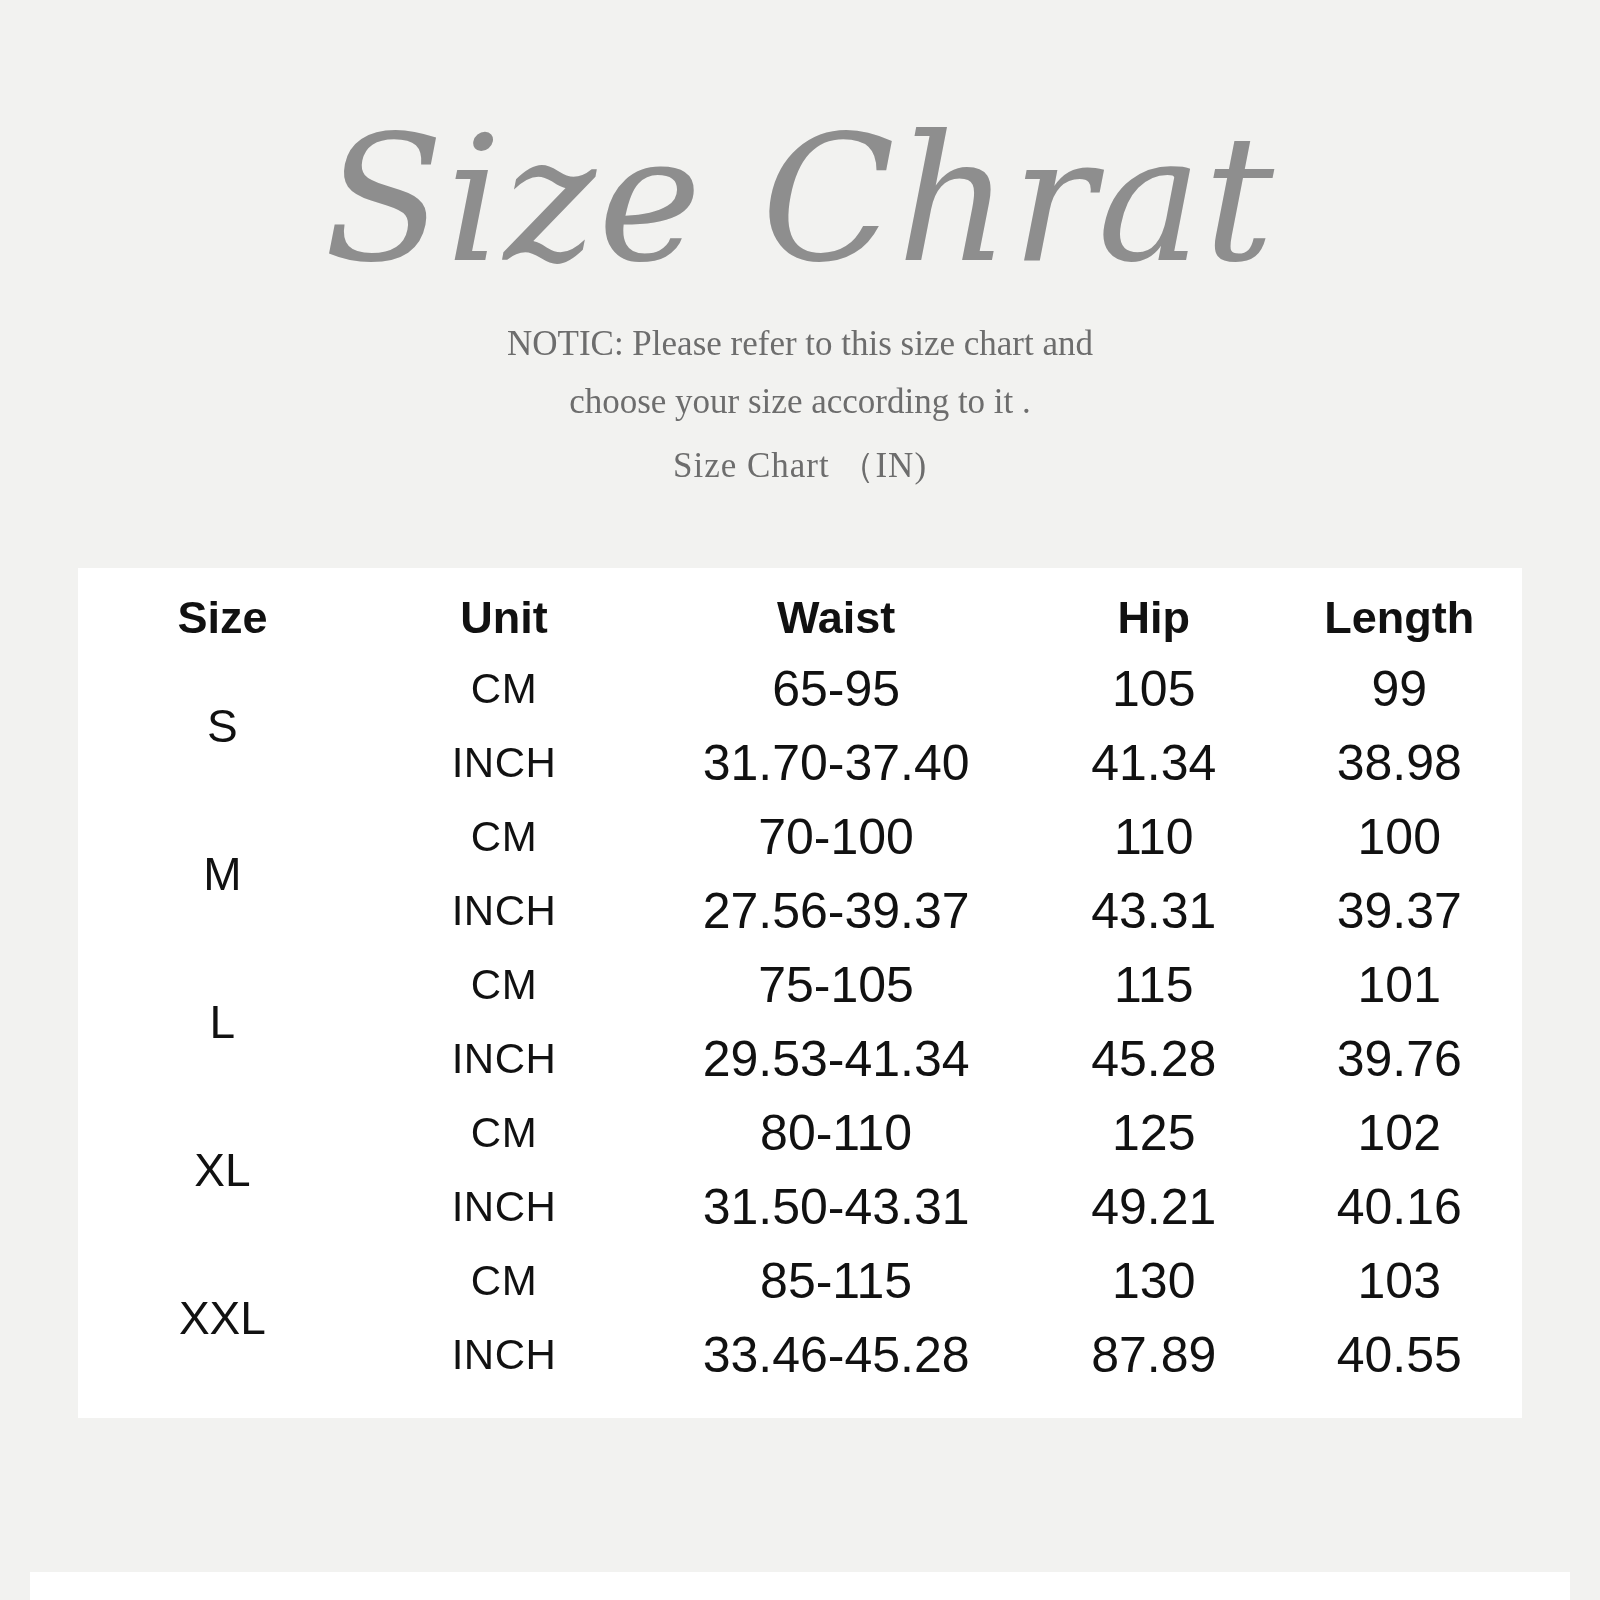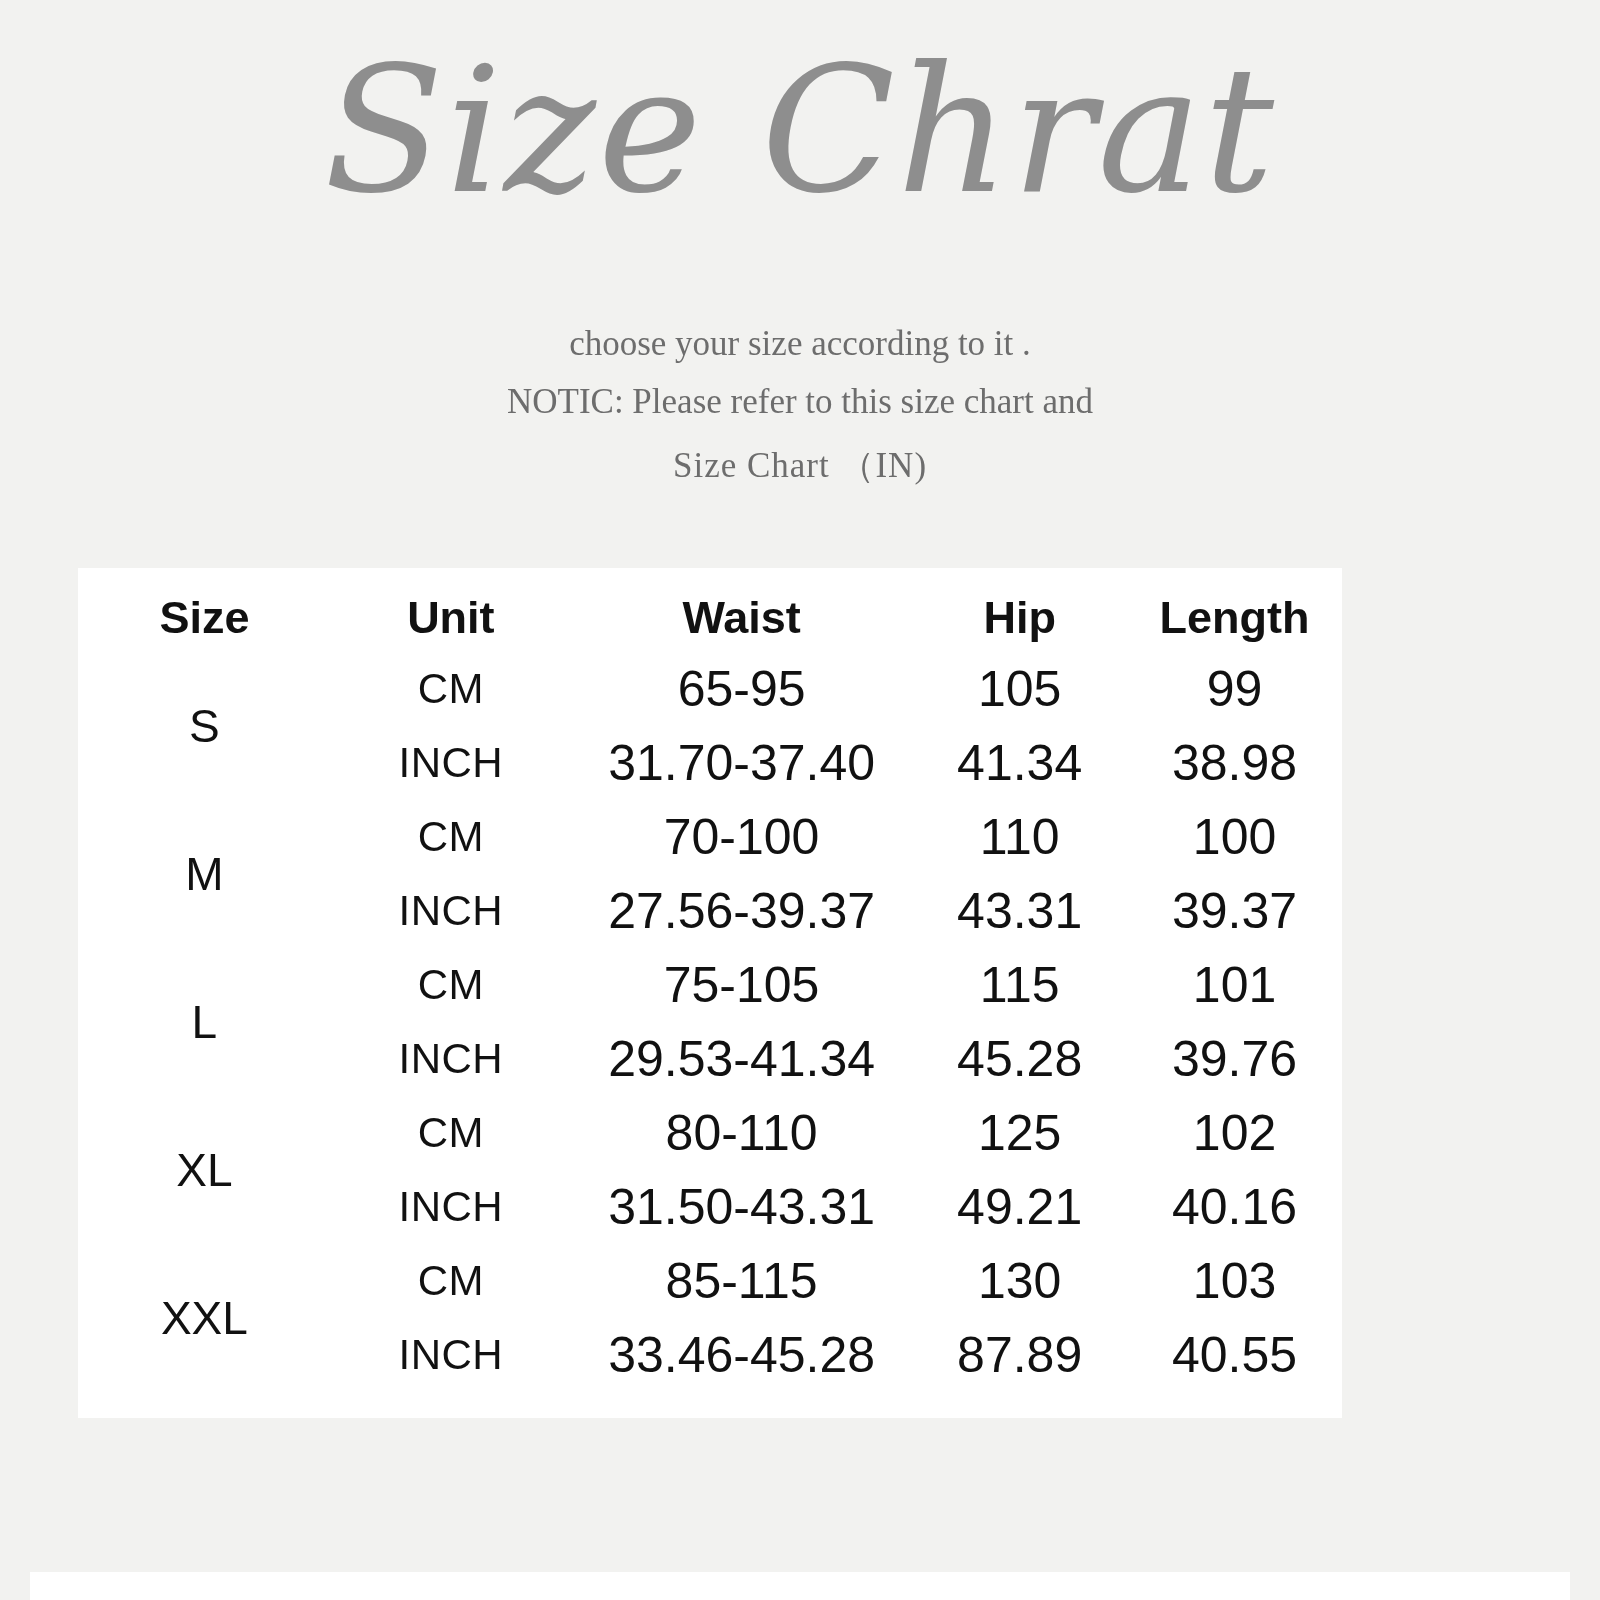--- a/index.html
+++ b/index.html
@@ -24,21 +24,21 @@
   
   .title {
     text-align: center;
     font-family: "DejaVu Serif", serif;
     font-style: italic;
     font-weight: 400;
     font-size: 175px;
     line-height: 1.05;
     color: #8e8e8e;
     letter-spacing: 2px;
-    padding-top: 39px;
+    padding-top: 108px;
     height: 250px;
     box-sizing: border-box;
     user-select: none;
   }
   
   .notice {
     text-align: center;
     font-family: "Liberation Serif", serif;
     color: #6d6d6d;
     font-size: 35px;
@@ -50,21 +50,21 @@
   }
   .notice .sub {
     margin-top: 6px;
     letter-spacing: 1px;
   }
   
   .table-wrap {
     position: absolute;
     left: 78px;
     top: 568px;
-    width: 1264px;
+    width: 1444px;
     background: #ffffff;
     padding: 14px 0 26px 0;
     box-sizing: border-box;
   }
   table.size-table {
     width: 100%;
     border-collapse: collapse;
     table-layout: fixed;
   }
   table.size-table th,
@@ -110,22 +110,22 @@
   }
 </style>
 </head>
 <body>
 
 <div class="page">
 
   <div class="title">Size Chrat</div>
 
   <div class="notice">
+    <div>NOTIC: Please refer to this size chart and</div>
     <div>choose your size according to it .</div>
-    <div>NOTIC: Please refer to this size chart and</div>
     <div class="sub">Size Chart （IN)</div>
   </div>
 
   <div class="table-wrap">
     <table class="size-table">
       <colgroup>
         <col class="c-size">
         <col class="c-unit">
         <col class="c-waist">
         <col class="c-hip">

